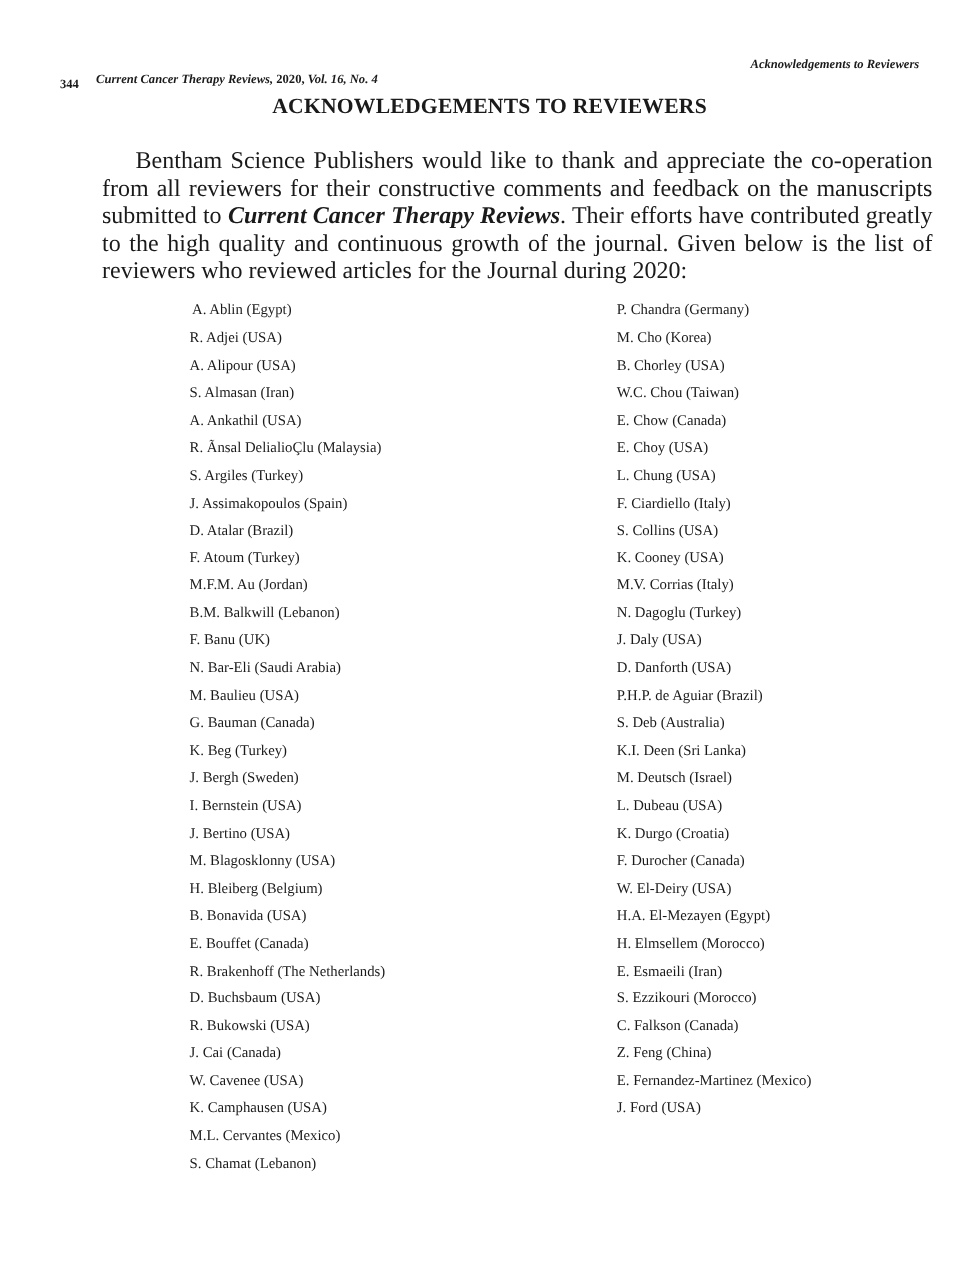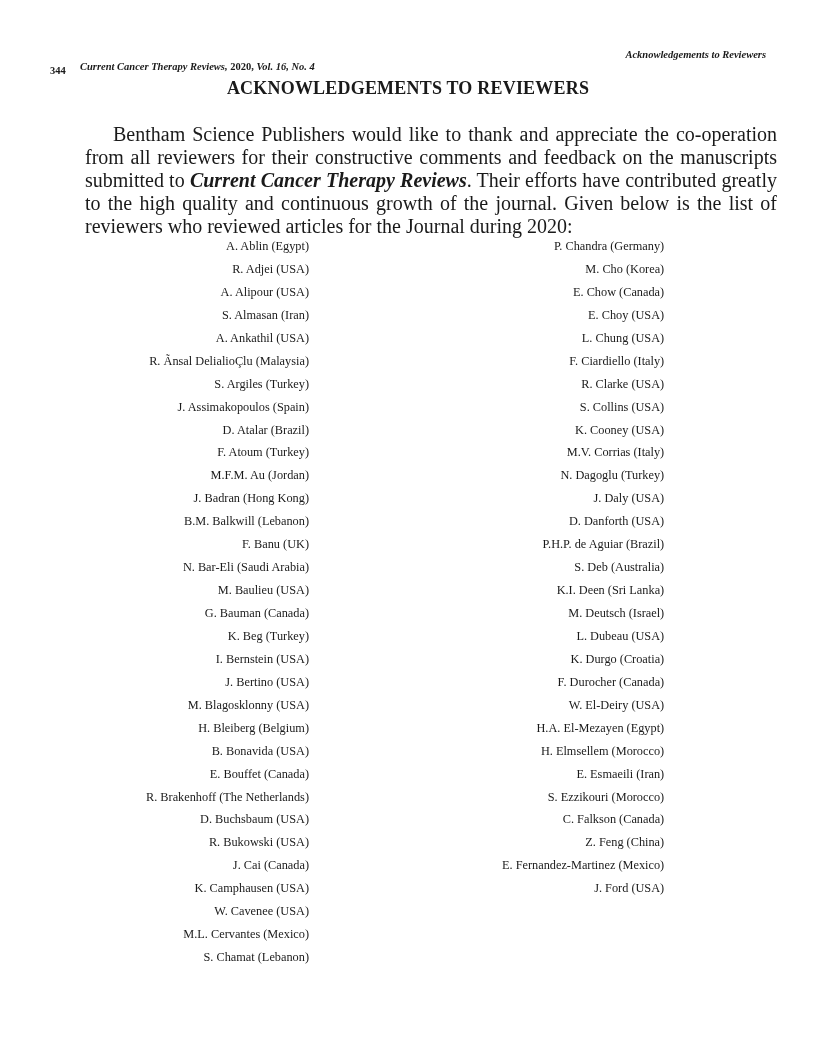--- a/index.html
+++ b/index.html
@@ -64,25 +64,24 @@
       text-indent: 28px;
       margin: 12px;
     }
     .intro .journal-name {
       font-weight: bold;
       font-style: italic;
     }
     .col {
       position: absolute;
       top: 234px;
-      margin: 4px;
+      margin: 16px;
       padding: 0;
       list-style: none;
       font-size: 12.3px;
-      text-align: right;
     }
     .col li {
       height: 22.95px;
       line-height: 17px;
       white-space: nowrap;
     }
     .col-left { left: 142px; }
     .col-right { left: 498px; }
     .col-left li:first-child { padding-left: 2px; }
   </style>
@@ -104,50 +103,51 @@
     <li>R. Adjei (USA)</li>
     <li>A. Alipour (USA)</li>
     <li>S. Almasan (Iran)</li>
     <li>A. Ankathil (USA)</li>
     <li>R. Ãnsal DelialioÇlu (Malaysia)</li>
     <li>S. Argiles (Turkey)</li>
     <li>J. Assimakopoulos (Spain)</li>
     <li>D. Atalar (Brazil)</li>
     <li>F. Atoum (Turkey)</li>
     <li>M.F.M. Au (Jordan)</li>
-    <li>J. Badran (Hong Kong)</li>
     <li>B.M. Balkwill (Lebanon)</li>
     <li>F. Banu (UK)</li>
     <li>N. Bar-Eli (Saudi Arabia)</li>
     <li>M. Baulieu (USA)</li>
     <li>G. Bauman (Canada)</li>
     <li>K. Beg (Turkey)</li>
+    <li>J. Bergh (Sweden)</li>
     <li>I. Bernstein (USA)</li>
     <li>J. Bertino (USA)</li>
     <li>M. Blagosklonny (USA)</li>
     <li>H. Bleiberg (Belgium)</li>
     <li>B. Bonavida (USA)</li>
     <li>E. Bouffet (Canada)</li>
     <li>R. Brakenhoff (The Netherlands)</li>
     <li>D. Buchsbaum (USA)</li>
     <li>R. Bukowski (USA)</li>
     <li>J. Cai (Canada)</li>
+    <li>W. Cavenee (USA)</li>
     <li>K. Camphausen (USA)</li>
-    <li>W. Cavenee (USA)</li>
     <li>M.L. Cervantes (Mexico)</li>
     <li>S. Chamat (Lebanon)</li>
   </ul>
 <ul class="col col-right" id="col-right">
     <li>P. Chandra (Germany)</li>
     <li>M. Cho (Korea)</li>
+    <li>B. Chorley (USA)</li>
+    <li>W.C. Chou (Taiwan)</li>
     <li>E. Chow (Canada)</li>
     <li>E. Choy (USA)</li>
     <li>L. Chung (USA)</li>
     <li>F. Ciardiello (Italy)</li>
-    <li>R. Clarke (USA)</li>
     <li>S. Collins (USA)</li>
     <li>K. Cooney (USA)</li>
     <li>M.V. Corrias (Italy)</li>
     <li>N. Dagoglu (Turkey)</li>
     <li>J. Daly (USA)</li>
     <li>D. Danforth (USA)</li>
     <li>P.H.P. de Aguiar (Brazil)</li>
     <li>S. Deb (Australia)</li>
     <li>K.I. Deen (Sri Lanka)</li>
     <li>M. Deutsch (Israel)</li>

